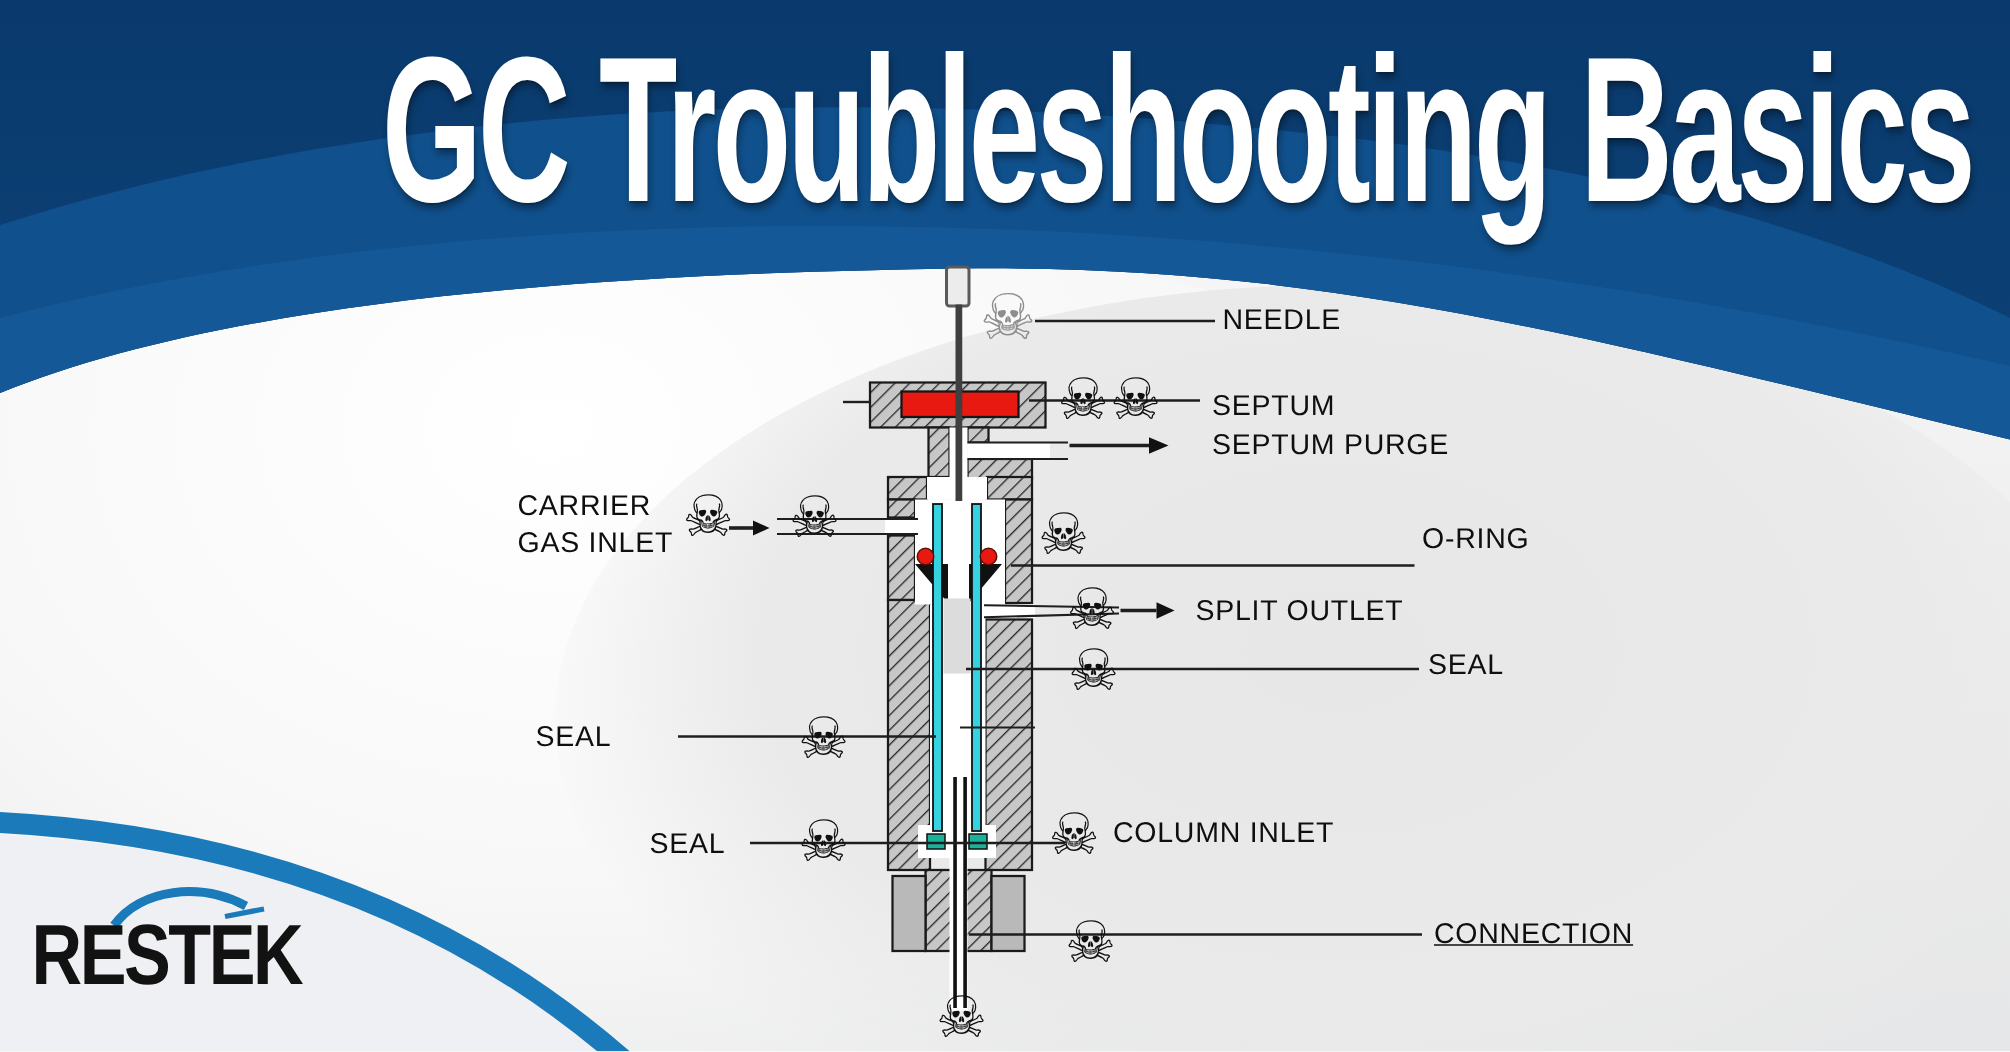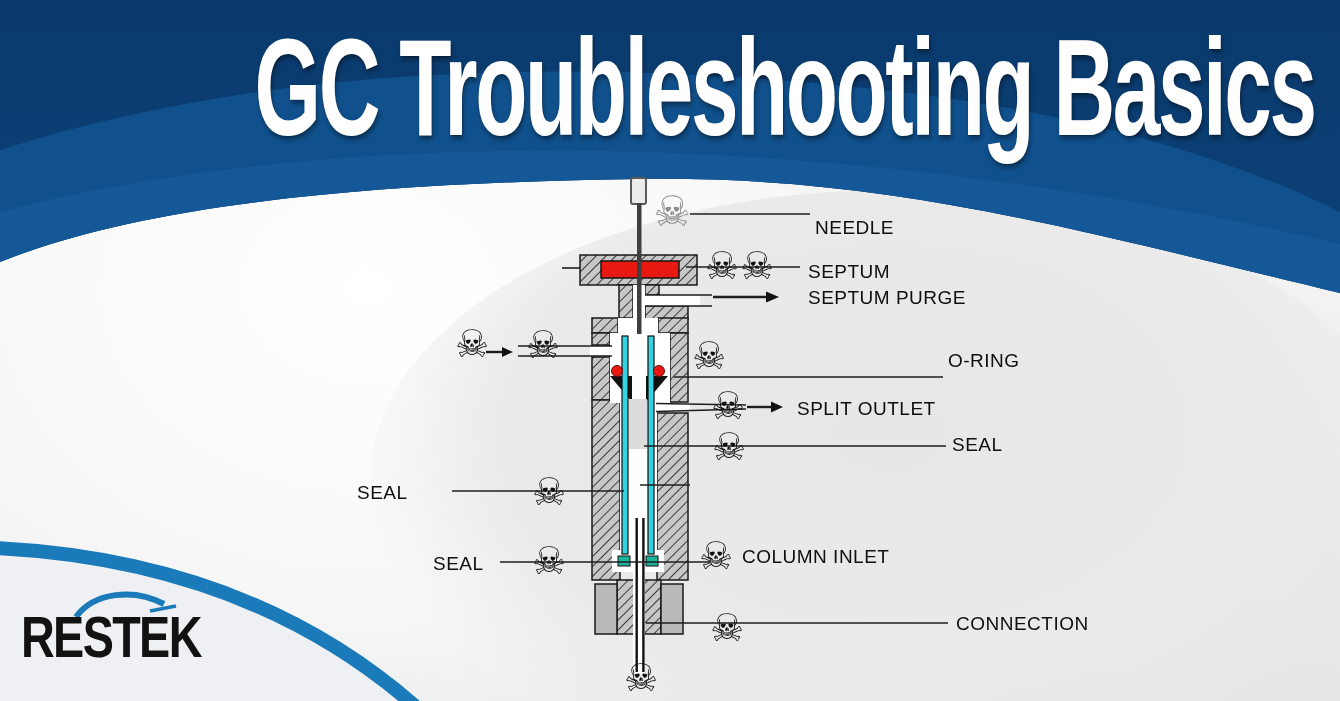--- a/index.html
+++ b/index.html
@@ -173,30 +173,34 @@
   <span class="skull abs" style="left:543px;top:345px;">☠</span>
   <span class="skull abs" style="left:709px;top:356px;">☠</span>
   <span class="skull abs" style="left:728px;top:406px;">☠</span>
   <span class="skull abs" style="left:729px;top:447px;">☠</span>
   <span class="skull abs" style="left:549px;top:492px;">☠</span>
   <span class="skull abs" style="left:549px;top:561px;">☠</span>
   <span class="skull abs" style="left:716px;top:556px;">☠</span>
   <span class="skull abs" style="left:727px;top:628px;">☠</span>
   <span class="skull abs" style="left:641px;top:678px;">☠</span>
 
-  <div class="lbl" style="left:815px;top:214px;margin-top:13px;">NEEDLE</div>
+  <div class="lbl" style="left:815px;top:214px;">NEEDLE</div>
   <div class="lbl" style="left:808px;top:271px;">SEPTUM</div>
   <div class="lbl" style="left:808px;top:297px;text-align:right;">SEPTUM PURGE</div>
+  <div class="lbl" id="lbl-carrier" style="left:345px;top:325px;">
+    <span style="display:block;">CARRIER</span>
+    <span style="display:block;">GAS INLET</span>
+  </div>
   <div class="lbl" style="left:948px;top:360px;">O-RING</div>
   <div class="lbl" style="left:797px;top:408px;">SPLIT OUTLET</div>
   <div class="lbl" style="left:952px;top:444px;">SEAL</div>
   <div class="lbl" style="left:357px;top:492px;">SEAL</div>
   <div class="lbl" style="left:433px;top:563px;">SEAL</div>
   <div class="lbl" style="left:742px;top:556px;">COLUMN INLET</div>
-  <div class="lbl" style="left:956px;top:623px;">CONNECTION</div>
+  <div class="lbl" style="left:956px;top:623px;text-decoration:underline;">CONNECTION</div>
 
   <svg class="abs" style="left:62px;top:584px;" width="130" height="45" viewBox="0 0 130 45">
     <path d="M14,33 C32,8 72,4 102,20" fill="none" stroke="#1b7ab9" stroke-width="6"></path>
     <path d="M88,27 L114,22" fill="none" stroke="#1b7ab9" stroke-width="3.5"></path>
   </svg>
   <div id="logo-text" class="abs">RESTEK</div>
 
 </div>
 
 </body></html>

